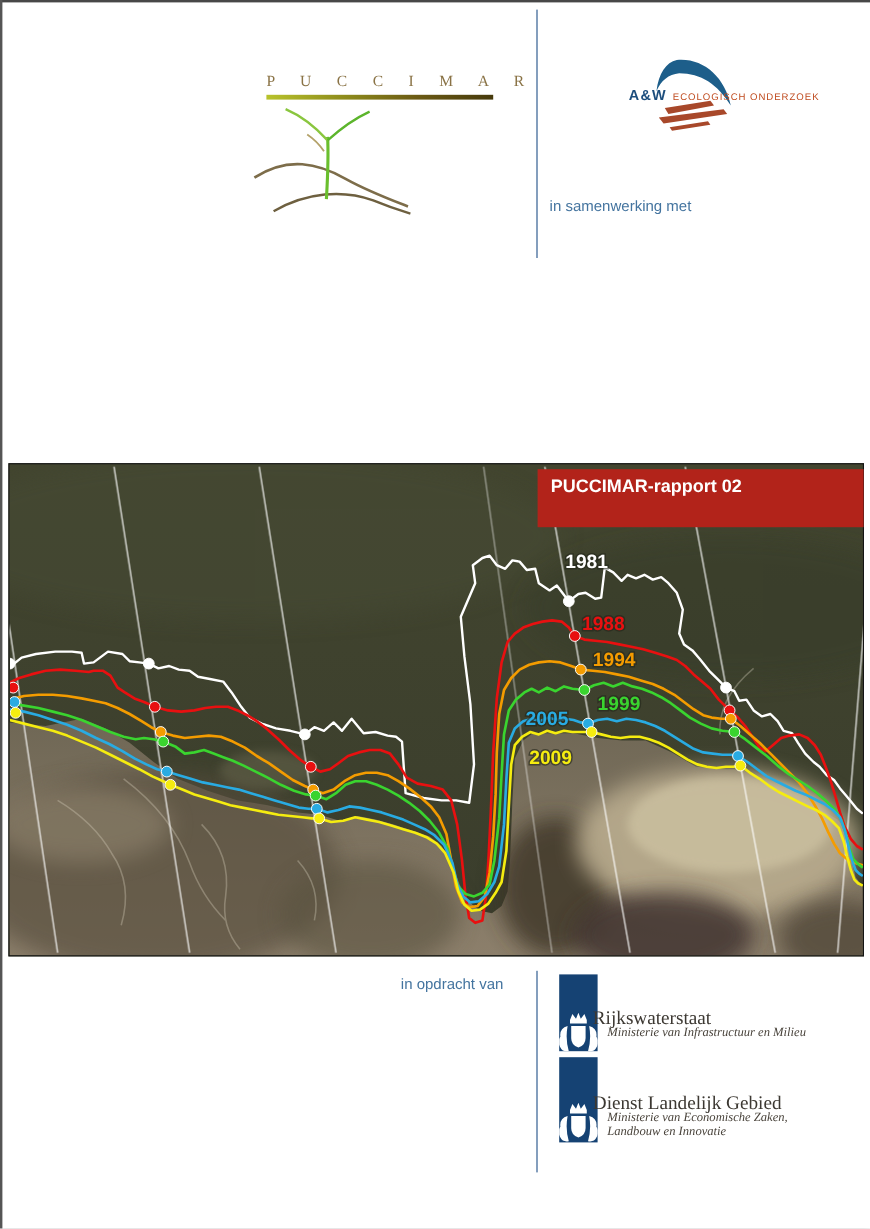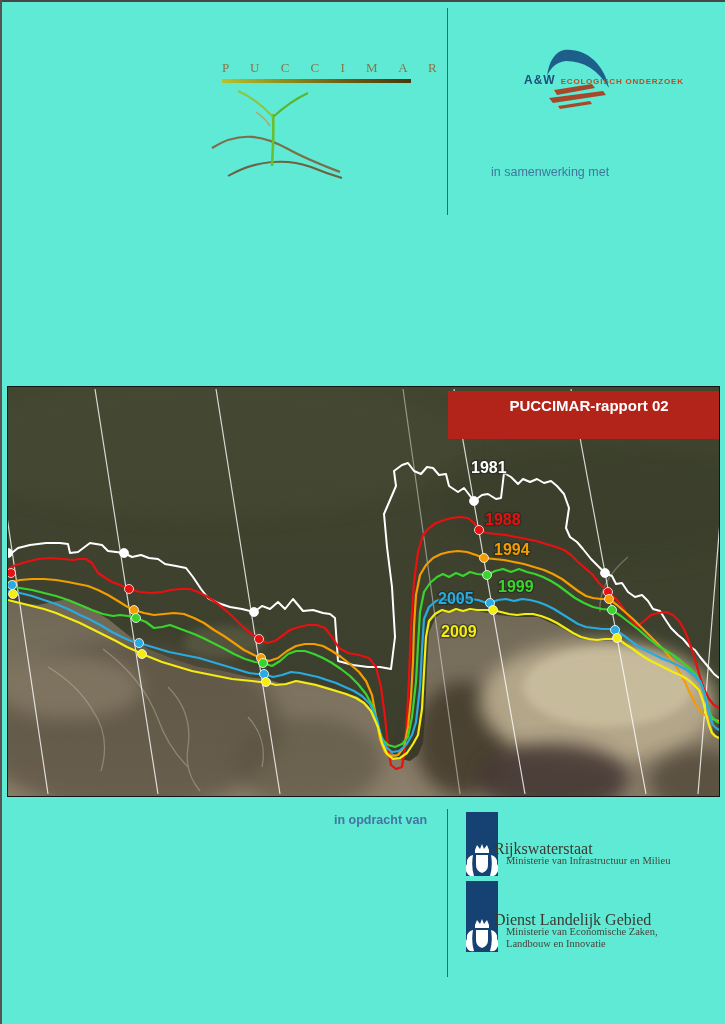--- a/index.html
+++ b/index.html
@@ -1,53 +1,53 @@
 <!DOCTYPE html>
 <html><head>
 <meta charset="utf-8">
 <style>
   html,body{margin:0;padding:0;background:#e8e8e8;}
-  #page{position:relative;width:725px;height:1024px;background:#5eead4;overflow:hidden;
+  #page{position:relative;width:725px;height:1024px;background:#ffffff;overflow:hidden;
         font-family:"Liberation Sans",sans-serif;box-shadow:0 0 6px rgba(0,0,0,.4);}
   #page::before{content:"";position:absolute;left:0;top:0;width:725px;height:2px;background:#474747;z-index:50;}
   #page::after{content:"";position:absolute;left:0;top:0;width:2px;height:1024px;background:#555;z-index:50;}
 
   
   .puccimar{position:absolute;left:222px;top:60px;width:200px;}
   .puccimar-letters{font-family:"Liberation Serif",serif;font-size:13px;color:#8a7346;
         letter-spacing:9px;white-space:nowrap;}
   .puccimar-bar{width:189px;height:4px;margin-top:3px;
         background:linear-gradient(to right,#b8c32c,#8f8d1c,#6b5a14,#463a0c);}
   .plant{position:absolute;left:210px;top:86px;}
 
   .vdivider1{position:absolute;left:447px;top:8px;width:1px;height:207px;background:#345f92;}
   .aw-logo{position:absolute;left:456px;top:48px;width:250px;height:62px;}
   .aw-text{position:absolute;left:524px;top:70px;white-space:nowrap;}
   .aw-abbr{font-size:12px;font-weight:bold;color:#1d4e7d;letter-spacing:1px;}
-  .aw-tagline{font-size:8px;font-weight:bold;color:#bf4a1e;letter-spacing:.8px;margin-left:5px;}
-  .samenwerking{position:absolute;left:458px;top:165px;font-size:12.5px;color:#44749f;margin-left:33px;}
+  .aw-tagline{font-size:8px;font-weight:normal;color:#bf4a1e;letter-spacing:.8px;margin-left:5px;}
+  .samenwerking{position:absolute;left:458px;top:165px;font-size:12.5px;color:#44749f;}
 
   .main-title{position:absolute;left:112px;top:290px;font-size:28px;font-weight:bold;
         color:#19588a;letter-spacing:0;white-space:nowrap;}
 
   
   .photo{position:absolute;left:7px;top:386px;width:711px;height:409px;border:1px solid #141414;
         background:#3d402e;}
   .badge{position:absolute;left:440px;top:4px;width:271px;height:48px;background:#b2231a;
         color:#ffffff;font-weight:bold;font-size:15px;line-height:20px;padding:5px 0 0 11px;
-        box-sizing:border-box;z-index:30;text-align:center;}
+        box-sizing:border-box;z-index:30;}
 
   
-  .opdracht{position:absolute;left:334px;top:813px;font-size:12.5px;color:#44749f;font-weight:bold;}
+  .opdracht{position:absolute;left:334px;top:813px;font-size:12.5px;color:#44749f;}
   .vdivider2{position:absolute;left:447px;top:809px;width:1px;height:168px;background:#345f92;}
   .gov-rect{position:absolute;width:32px;background:#154273;}
   .gov-name{position:absolute;left:494px;font-family:"Liberation Serif",serif;font-size:16px;
         font-weight:normal;color:#3c3832;white-space:nowrap;}
   .gov-sub{position:absolute;left:506px;font-family:"Liberation Serif",serif;font-size:10.5px;
-        color:#4a443c;white-space:nowrap;}
+        font-style:italic;color:#4a443c;white-space:nowrap;}
 </style>
 </head>
 <body>
 
 <div id="page">
 
   <div class="puccimar">
     <div class="puccimar-letters">P U C C I M A R</div>
     <div class="puccimar-bar"></div>
   </div>

